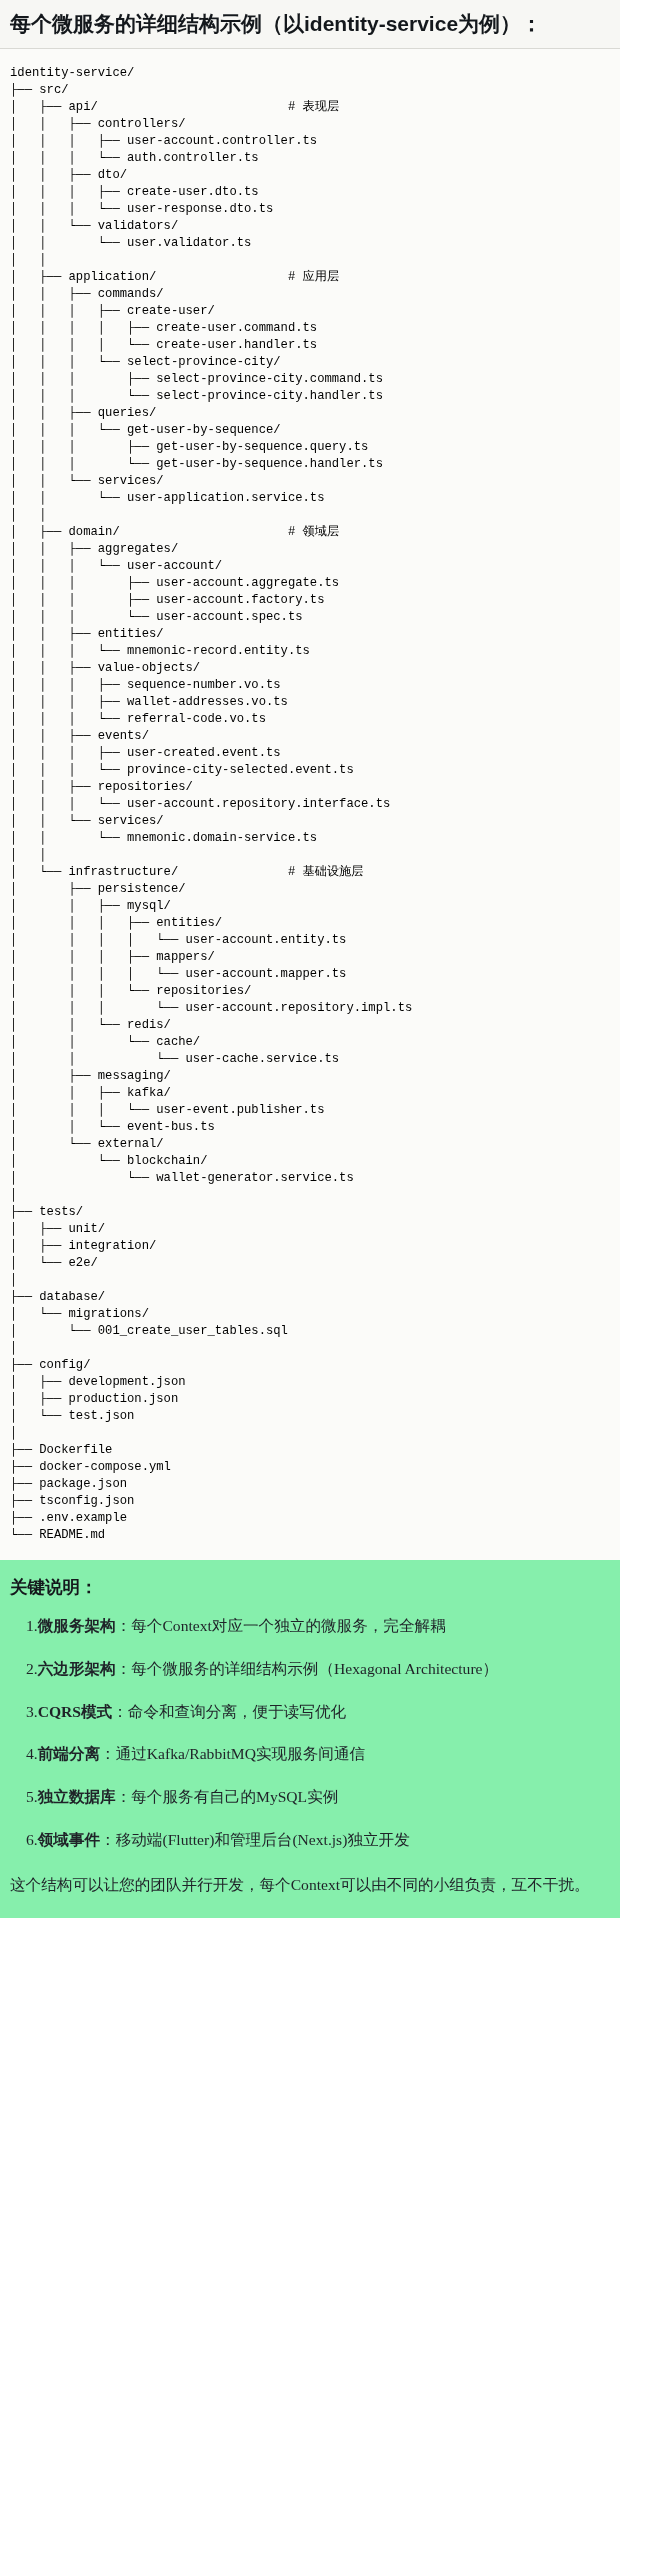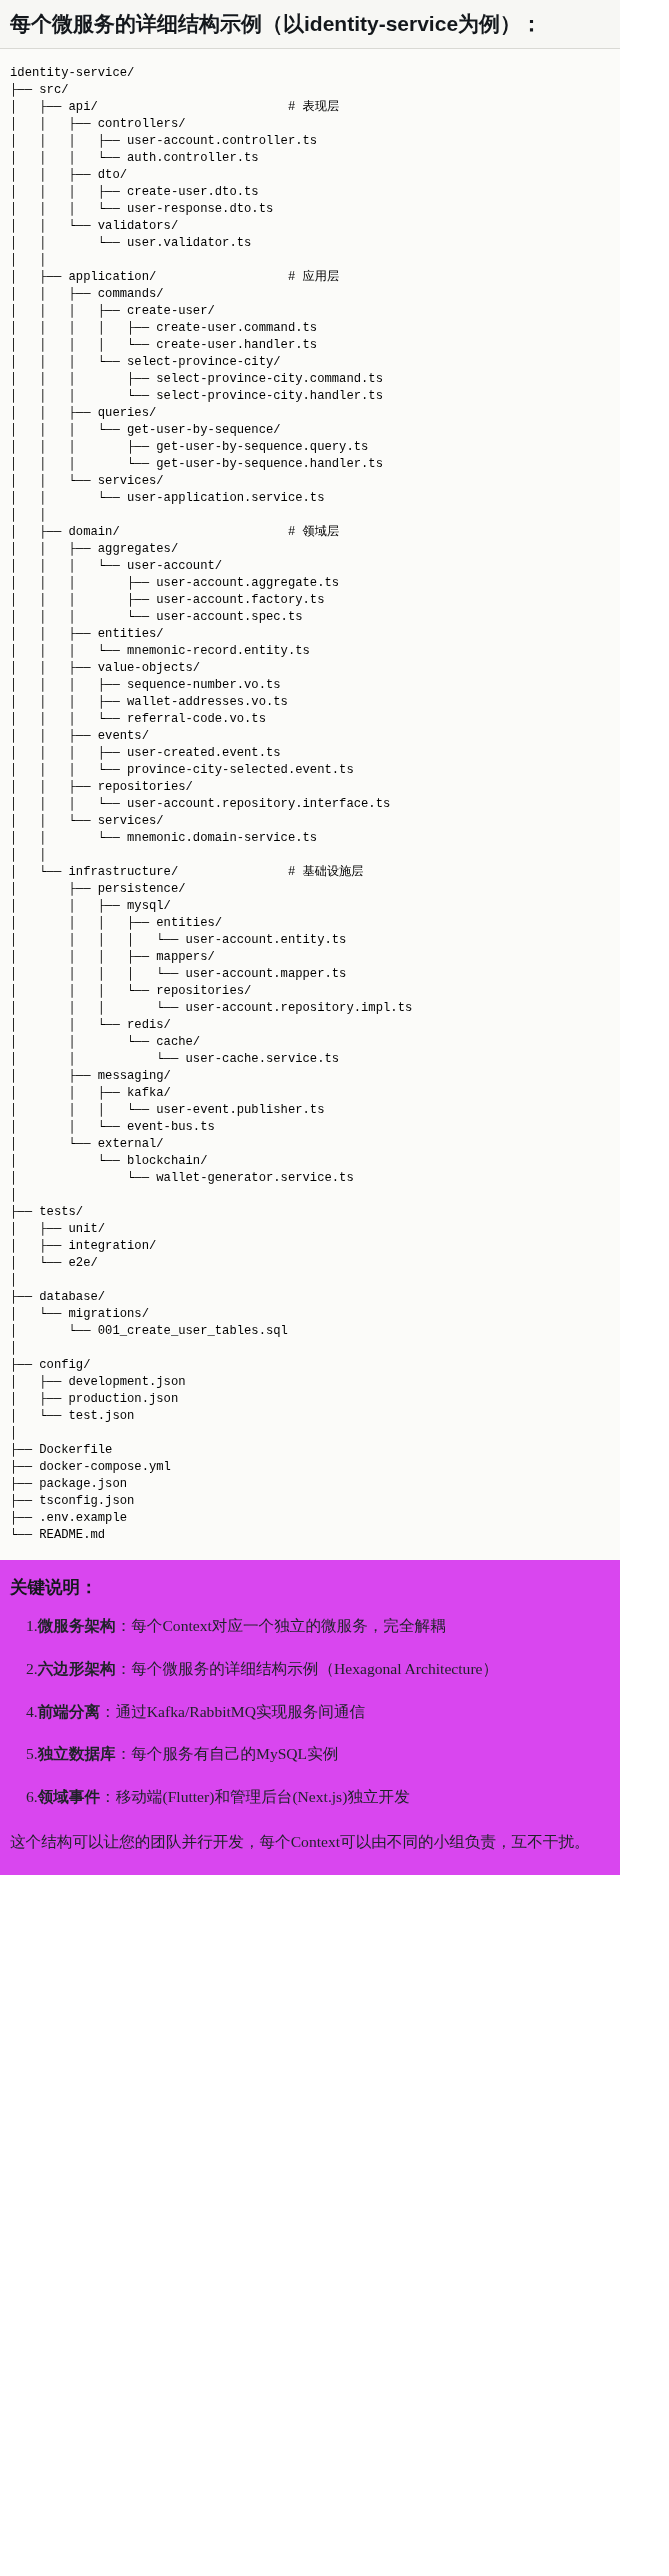--- a/index.html
+++ b/index.html
@@ -49,21 +49,21 @@
     font-size: 12.2px;
     line-height: 17px;
     color: #000000;
     white-space: pre;
     tab-size: 4;
     letter-spacing: 0;
   }
 
   
   .notes {
-    background: #d946ef;
+    background: #86efac;
     padding: 16.3px 10px 3.8px 10px;
     box-sizing: border-box;
   }
   .notes h2 {
     margin: 0 0 16.3px 0;
     font-family: "Liberation Sans", "DejaVu Sans", sans-serif;
     font-weight: 700;
     font-size: 17.5px;
     line-height: 1.3;
     color: #14181c;
@@ -196,20 +196,23 @@
   <section class="notes">
     <h2>关键说明：</h2>
     <ol class="note-list">
       <li>
         <span class="num">1.</span><span class="term">微服务架构</span><span>：</span><span>每个Context对应一个独立的微服务，完全解耦</span>
       </li>
       <li>
         <span class="num">2.</span><span class="term">六边形架构</span><span>：</span><span>每个微服务的详细结构示例（Hexagonal Architecture）</span>
       </li>
       <li>
+        <span class="num">3.</span><span class="term">CQRS模式</span><span>：</span><span>命令和查询分离，便于读写优化</span>
+      </li>
+      <li>
         <span class="num">4.</span><span class="term">前端分离</span><span>：</span><span>通过Kafka/RabbitMQ实现服务间通信</span>
       </li>
       <li>
         <span class="num">5.</span><span class="term">独立数据库</span><span>：</span><span>每个服务有自己的MySQL实例</span>
       </li>
       <li>
         <span class="num">6.</span><span class="term">领域事件</span><span>：</span><span>移动端(Flutter)和管理后台(Next.js)独立开发</span>
       </li>
     </ol>
     <p class="closing">这个结构可以让您的团队并行开发，每个Context可以由不同的小组负责，互不干扰。</p>

